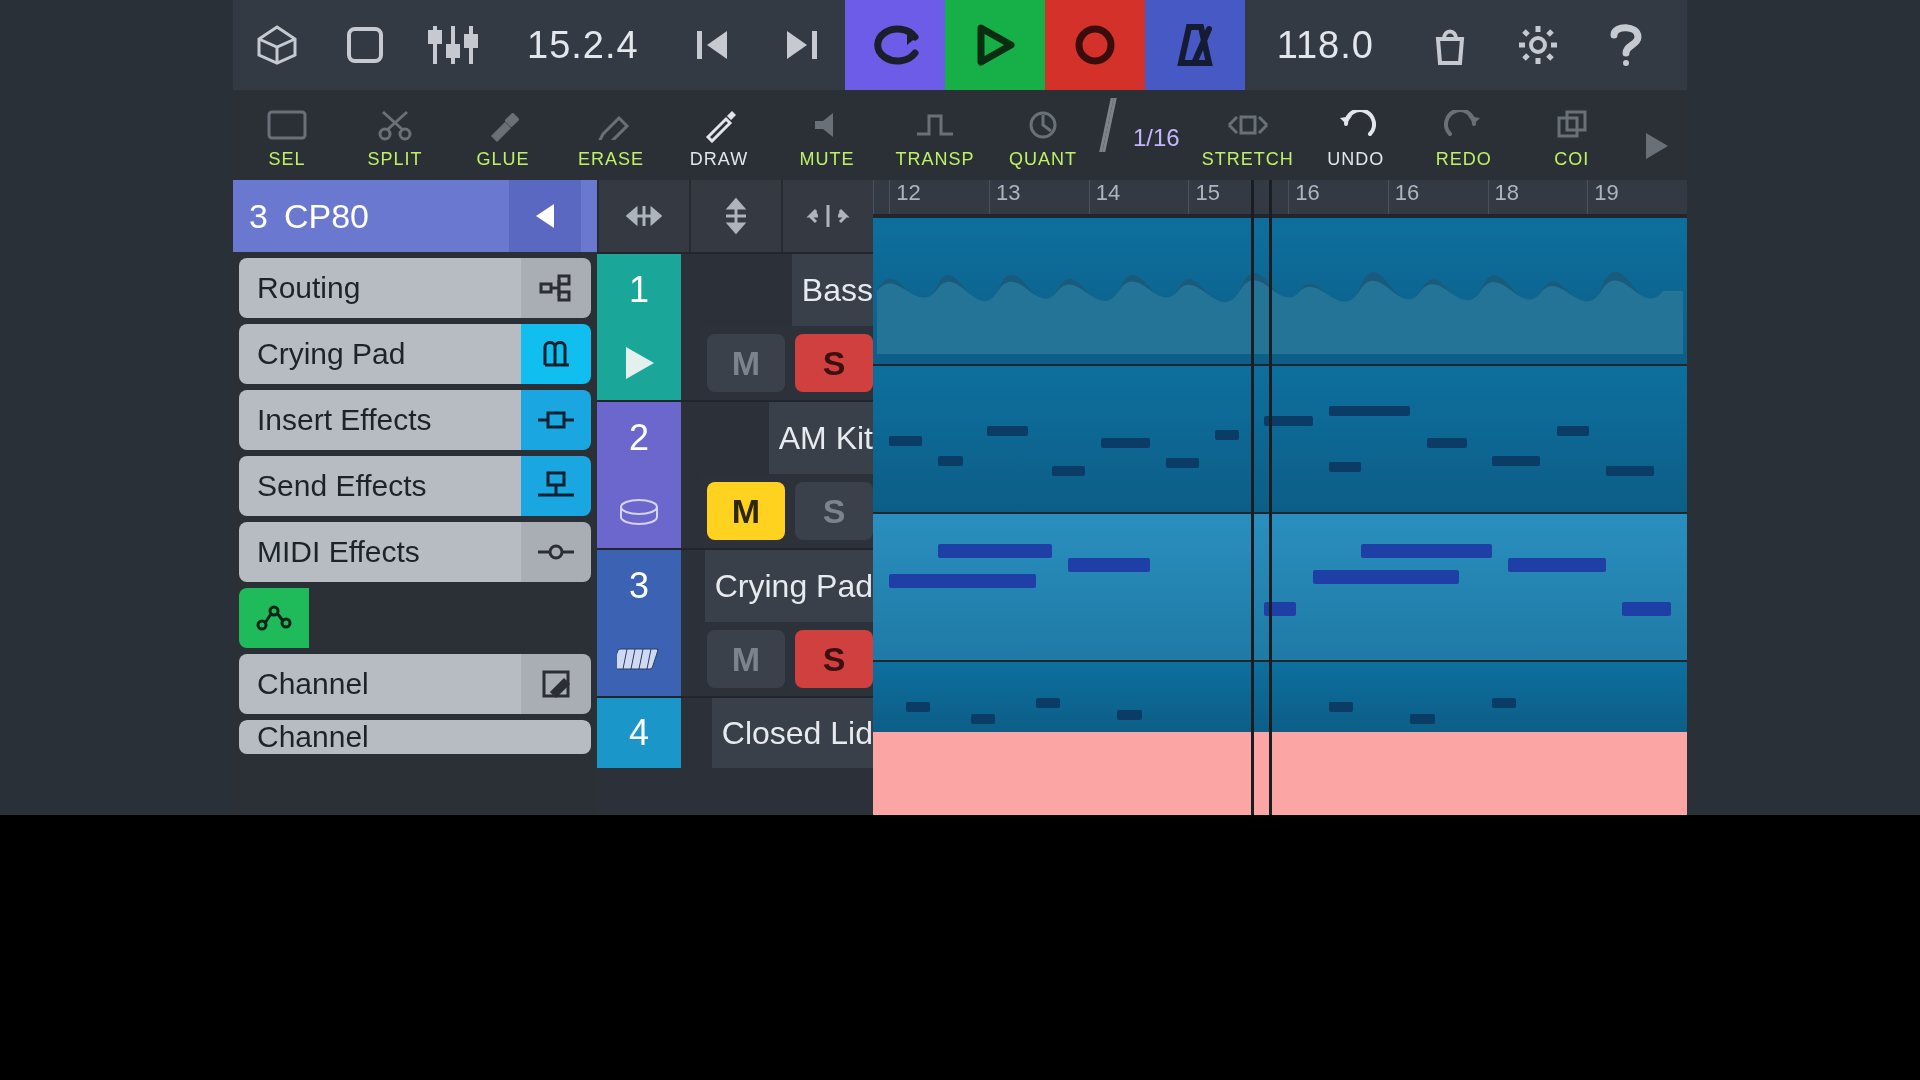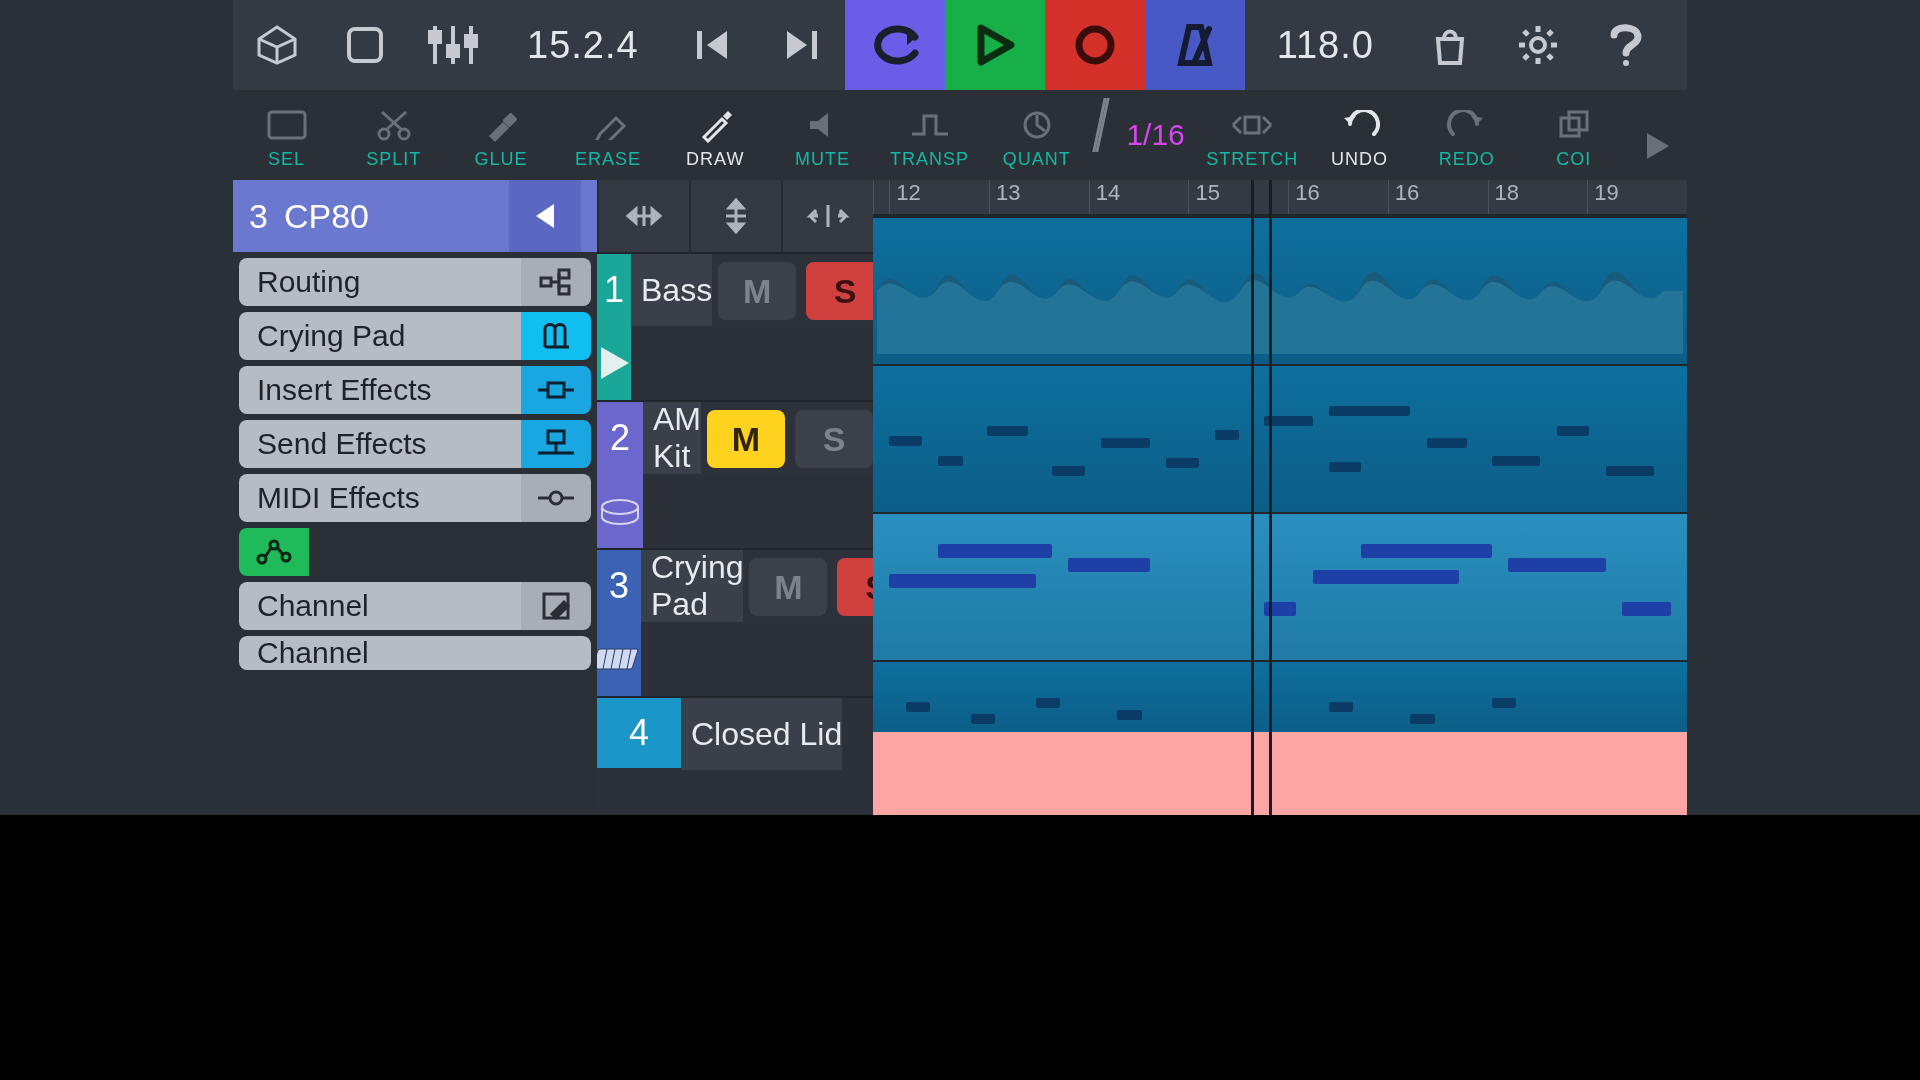--- a/index.html
+++ b/index.html
@@ -19,57 +19,57 @@
 .top-text { font-size:38px; font-weight:300; color:#e3e6ea; padding:0 30px; letter-spacing:1px; }
 .tempo { padding:0 32px; }
 .big-sq { width:100px; height:90px; display:flex; align-items:center; justify-content:center; }
 .big-sq.loop   { background:#6c5ce7; }
 .big-sq.play   { background:#17b048; }
 .big-sq.rec    { background:#d5312b; }
 .big-sq.click  { background:#4759c4; }
 
 
 .toolstrip { display:flex; align-items:flex-end; height:90px; background:#2b3037; padding:6px 0 10px; }
-.tool { width:108px; text-align:center; color:#14b8a6; }
+.tool { width:108px; text-align:center; color:#bef264; }
 .tool.active { color:#e2e6ea; }
 .tool .icn { height:48px; display:flex; align-items:center; justify-content:center; }
 .tool .lbl { font-size:18px; letter-spacing:1px; }
-.toolstrip .quant-val { font-size:30px; color:#d946ef; padding:0 14px 18px; }
+.toolstrip .quant-val { font-size:24px; color:#c4b5fd; padding:0 14px 18px; }
 .toolstrip .divider { width:0; height:54px; border-left:3px solid #7d838b; border-right:3px solid #7d838b; transform:skewX(-12deg); margin:0 8px 18px; }
 
 
 .body { display:flex; height:635px; }
 
 
 .inspector { width:364px; background:#2b3037; display:flex; flex-direction:column; gap:6px; padding-top:0; }
 .insp-head { height:72px; background:#6a78d0; display:flex; align-items:center; padding:0 16px; gap:16px; }
 .insp-head .num { font-size:34px; color:#fff; }
 .insp-head .name { font-size:34px; color:#fff; flex:1; }
 .insp-head .toggle { width:72px; height:72px; background:#5a68c2; display:flex; align-items:center; justify-content:center; }
-.insp-row { height:48px; margin:0 6px; display:flex; align-items:center; border-radius:8px; overflow:hidden; }
+.insp-row { height:60px; margin:0 6px; display:flex; align-items:center; border-radius:8px; overflow:hidden; }
 .insp-row .label { flex:1; background:#b7bcc2; color:#1d232a; font-size:30px; padding:0 18px; height:100%; display:flex; align-items:center; }
 .insp-row .action { width:70px; height:100%; display:flex; align-items:center; justify-content:center; }
 .insp-row.routing .action { background:#a8aeb4; color:#2b2f35; }
 .insp-row.instr  .action { background:#10bef0; color:#11212c; }
 .insp-row.insert .action { background:#1aa6e0; color:#0b2130; }
 .insp-row.send   .action { background:#1aa6e0; color:#0b2130; }
 .insp-row.midi   .action { background:#a8aeb4; color:#2b2f35; }
 .insp-row.auto   .action { background:#1fba5a; color:#0b2415; }
 .insp-row.note   .action { background:#a8aeb4; color:#2b2f35; }
 .insp-row.cut    .label  { border-radius:8px 8px 0 0; }
 
 
 .track-headers { width:276px; background:#2c3139; }
 .track-head-tools { height:72px; display:flex; }
 .track-head-tools .th-btn { flex:1; display:flex; align-items:center; justify-content:center; color:#aeb4bc; background:#353a42; border-left:2px solid #262a31; }
 .track { height:148px; display:flex; border-top:2px solid #21262d; }
 .track .numcol { width:84px; display:flex; flex-direction:column; }
 .track .numcol .num { height:72px; display:flex; align-items:center; justify-content:center; font-size:36px; color:#fff; }
 .track .numcol .ico { height:74px; display:flex; align-items:center; justify-content:center; }
-.track .main { flex:1; display:flex; flex-direction:row; }
+.track .main { flex:1; display:flex; flex-direction:column;align-items:flex-end; }
 .track .main .tname { height:72px; display:flex; align-items:center; font-size:32px; color:#e7eaee; padding-left:10px; background:#3a404a; }
 .track .main .btns { height:74px; display:flex; gap:10px; align-items:center; background:#2d323a; padding-left:6px;}
 .track .main .btns .msq { width:78px; height:58px; border-radius:8px; display:flex; align-items:center; justify-content:center; font-size:34px; font-weight:700; }
 .mute-off { background:#3b414b; color:#7d838c; }
 .mute-on  { background:#ffd21f; color:#30260a; }
 .solo-off { background:#3b414b; color:#7d838c; }
 .solo-on  { background:#d0403e; color:#3a1010; }
 .track.t1 .numcol { background:#1aa79a; }
 .track.t2 .numcol { background:#6b67cc; }
 .track.t3 .numcol { background:#3b62b3; }

